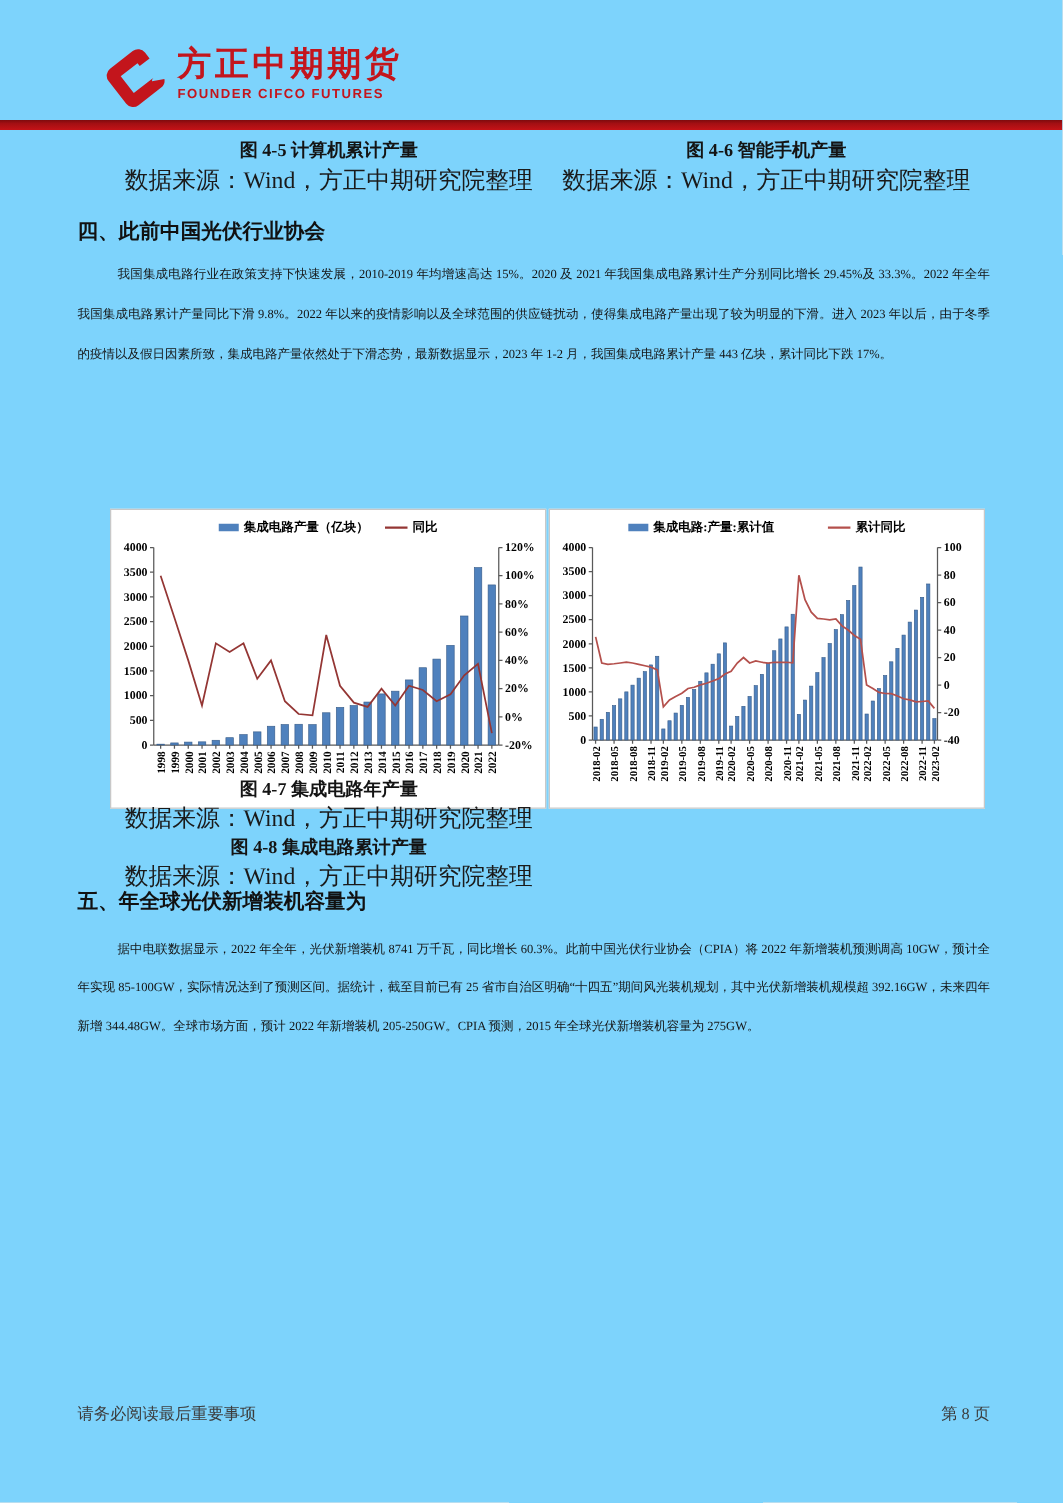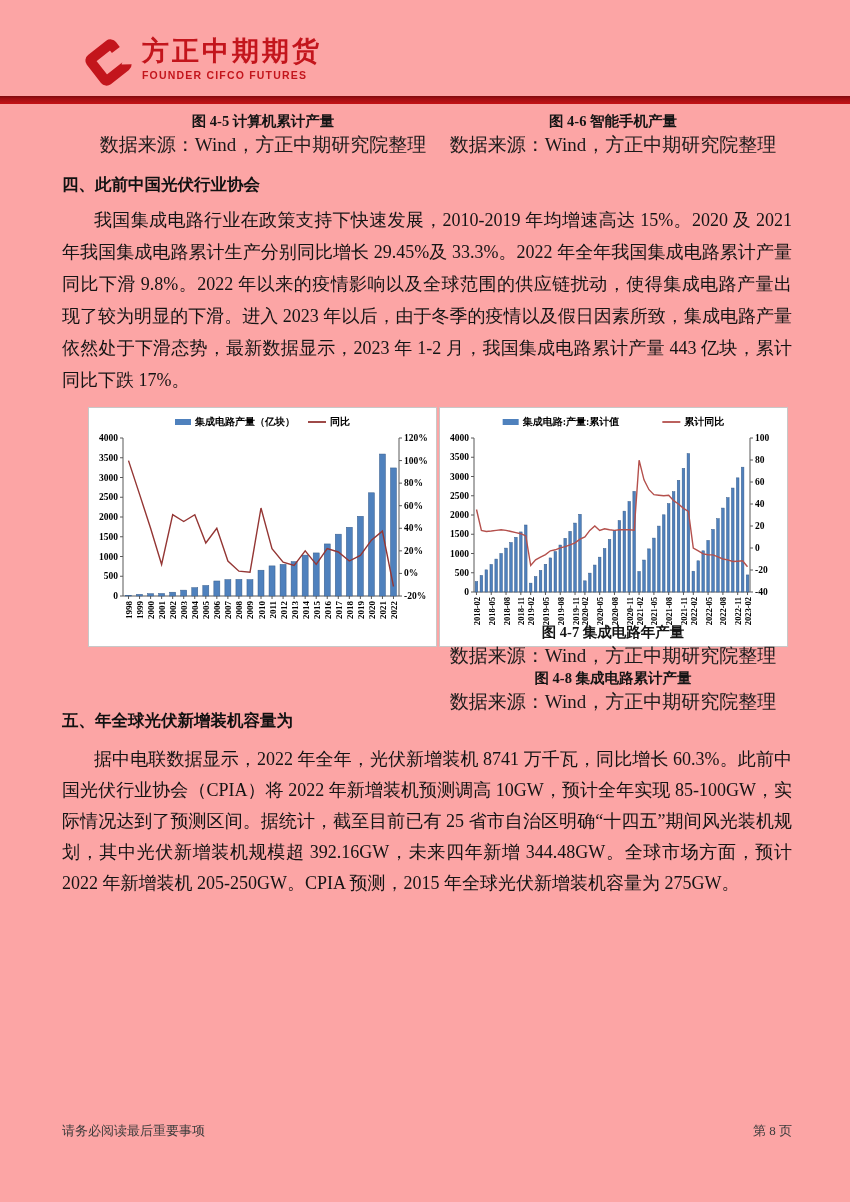--- a/index.html
+++ b/index.html
@@ -1,44 +1,44 @@
 <!DOCTYPE html>
 <html><head>
 <meta charset="utf-8">
 <style>
   html,body{margin:0;padding:0;background:#e8e8e8;}
   .page{
-    position:relative; width:850px; height:1202px; background:#fca5a5;
+    position:relative; width:850px; height:1202px; background:#7dd3fc;
     margin:0 auto; overflow:hidden;
     font-family:"Liberation Serif","DejaVu Serif",serif; color:#141414;
   }
   
   .logo{position:absolute; left:84px; top:36px; display:flex; align-items:flex-start;}
   .logo-mark{width:48px; height:54px; margin-right:10px;}
   .logo-cn{font-family:"Liberation Sans","DejaVu Sans",sans-serif; font-weight:bold;
            font-size:27px; letter-spacing:3px; color:#c3151c; line-height:30px;}
   .logo-en{font-family:"Liberation Sans","DejaVu Sans",sans-serif; font-weight:bold;
            font-size:10.5px; letter-spacing:1.2px; color:#c3151c; margin-top:3px;}
   .red-band{position:absolute; left:0; top:96px; width:850px; height:8px;
             background:linear-gradient(180deg,#7e0b0e 0%,#a30f13 35%,#c41217 100%);}
   
-  .fig-row{position:absolute; left:88px; width:700px; display:flex;align-items:flex-end;}
+  .fig-row{position:absolute; left:88px; width:700px; display:flex;}
   .fig-col{width:350px; text-align:center;}
   .fig-title{font-weight:bold; font-size:14.5px; line-height:22px;}
   .fig-source{font-size:19px; line-height:22px; color:#1a1a1a; margin-top:2px;}
   .row-top{top:110px;}
   .row-bottom{top:621px;flex-direction:column;}
   
   .sec-heading{position:absolute; left:62px; width:730px;
                font-family:"Liberation Sans","DejaVu Sans",sans-serif;
                font-weight:bold; font-size:16.5px; color:#111;}
   .sec4{top:174px;}
   .sec5{top:710px;}
   
-  .para{position:absolute; left:62px; width:730px; font-size:18px;
+  .para{position:absolute; left:62px; width:730px; font-size:10px;
         line-height:32px; text-align:justify; text-indent:32px; color:#141414;}
   .para1{top:204px;}
   .para2{top:744px; line-height:31px;}
   
   .charts-row{position:absolute; left:88px; top:407px; width:700px; height:242px; display:flex;}
   .chart-box{width:349px; height:240px; border:1px solid #c8c8c8; background:#fff; box-sizing:border-box;}
   .chart-box + .chart-box{margin-left:2px;}
   
   .footer-left{position:absolute; left:62px; top:1122px; font-size:13px; color:#3c3c3c;}
   .footer-right{position:absolute; right:58px; top:1122px; font-size:13px; color:#3c3c3c;}

